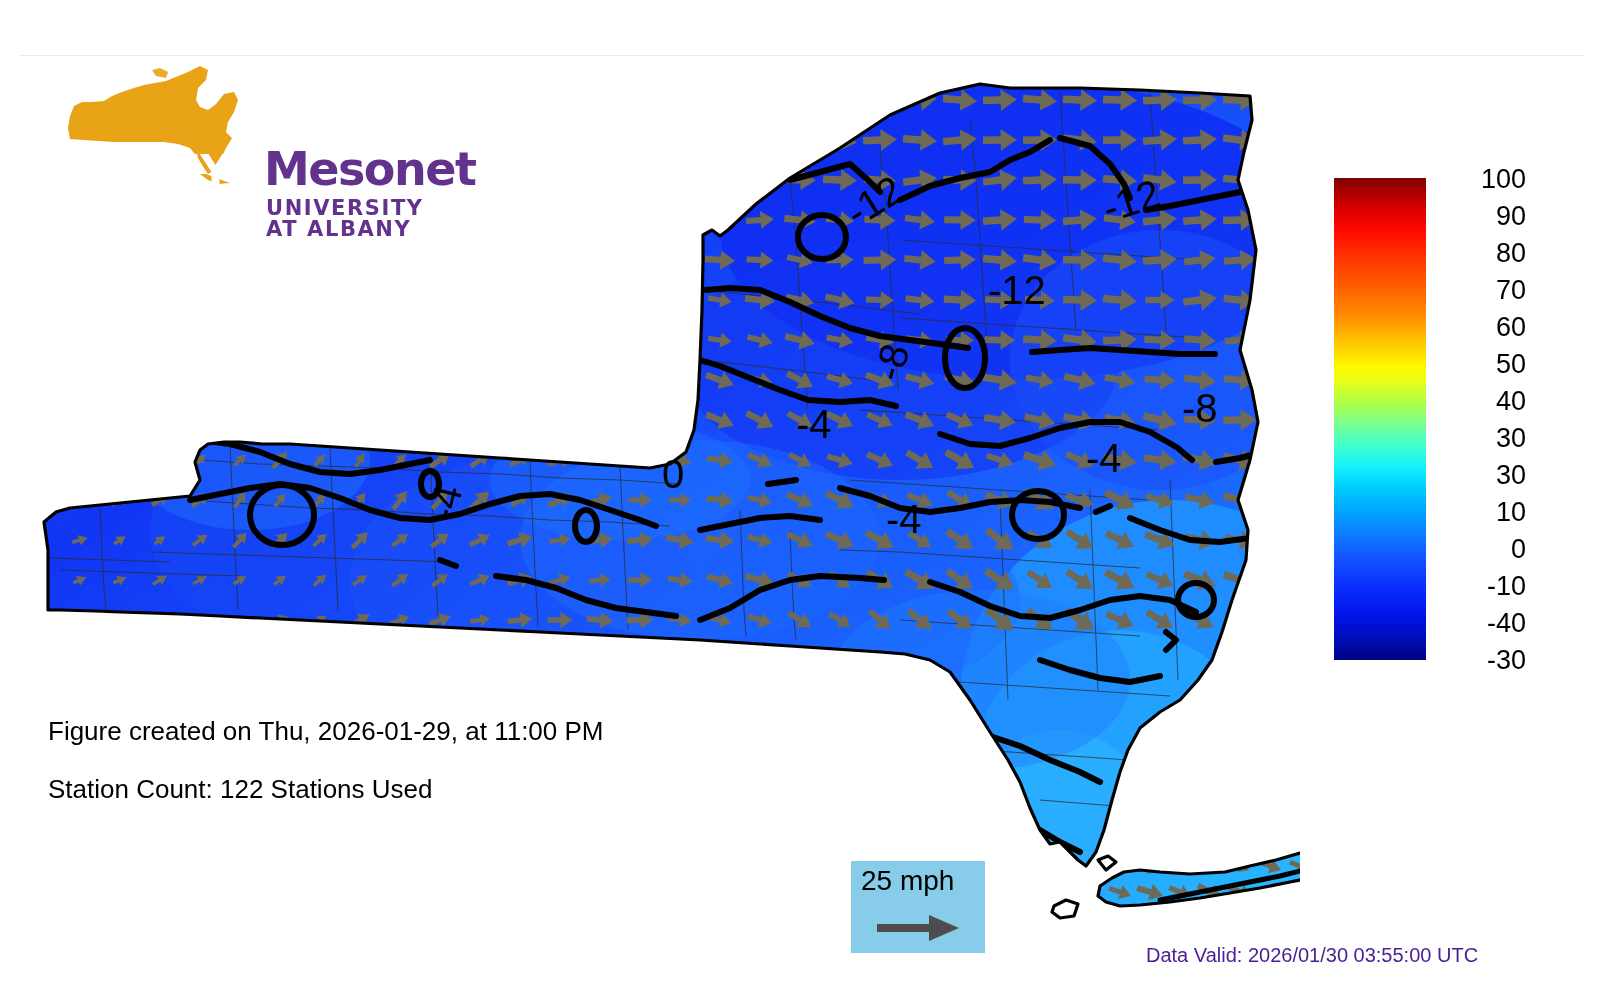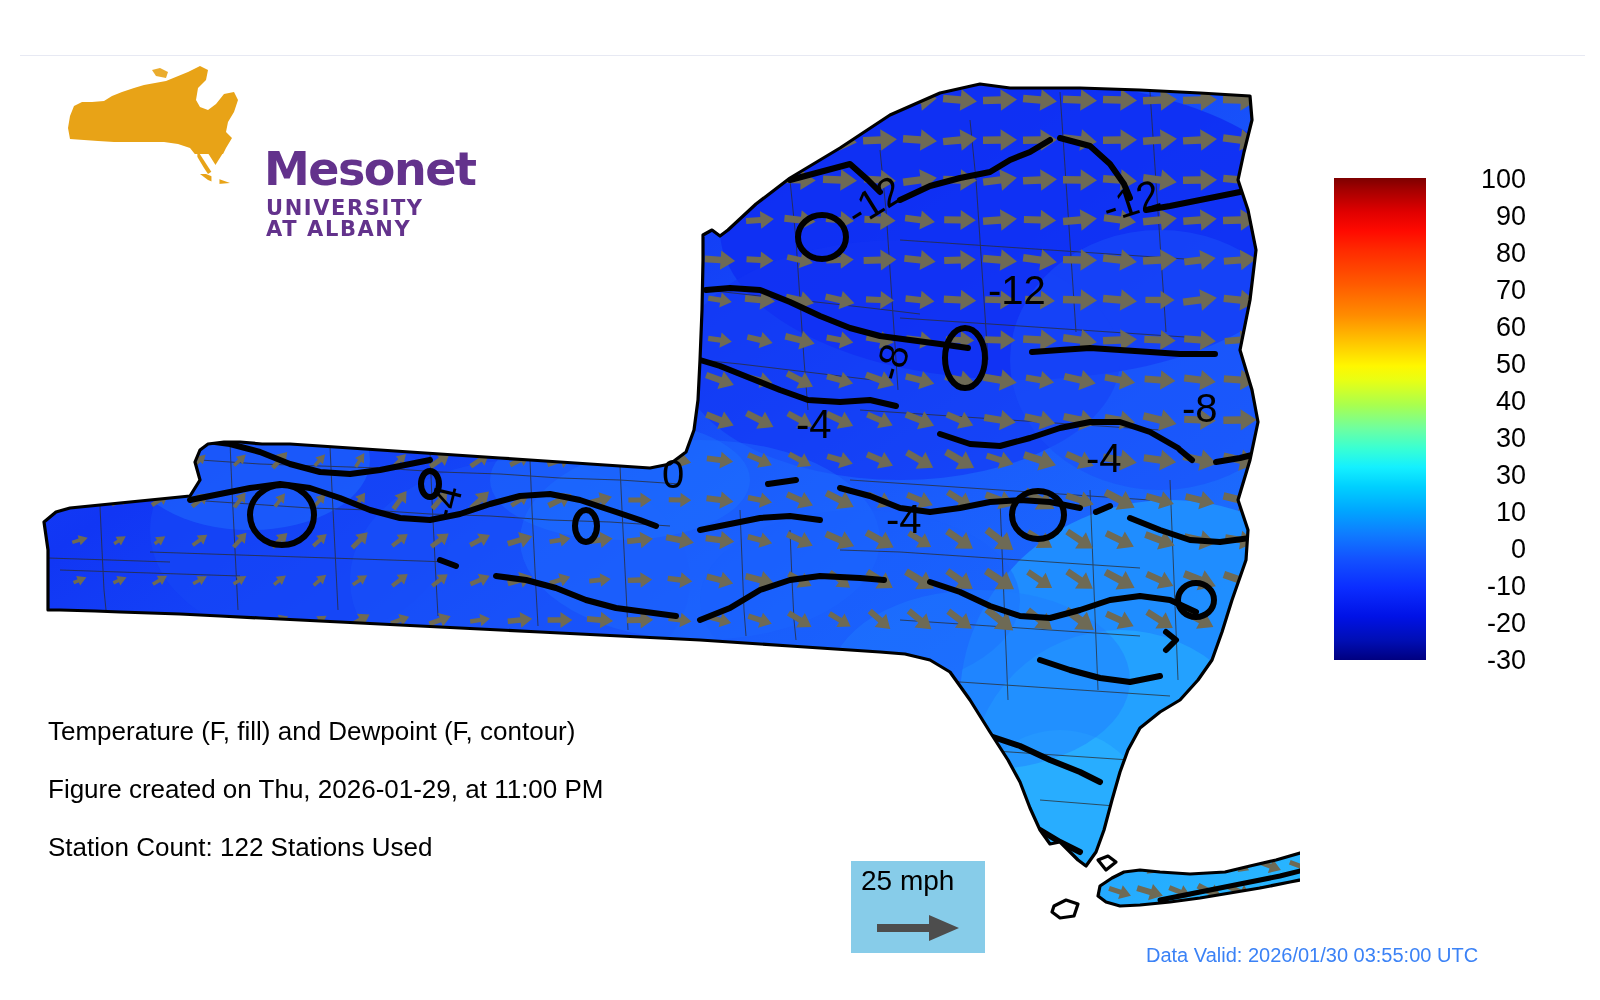--- a/index.html
+++ b/index.html
@@ -183,21 +183,21 @@
     top: 52px;
   }
 
   
   .data-valid {
     position: absolute;
     left: 1146px;
     top: 945px;
     font-size: 20px;
     line-height: 1;
-    color: #3b82f6;
+    color: #4c1d95;
     white-space: nowrap;
     font-family: "Liberation Sans", sans-serif;
   }
 </style>
 </head>
 <body>
 
 <div id="page">
 
   <div class="top-rule"></div>
@@ -972,26 +972,25 @@
     <div class="cb-label" style="top:74px">80</div>
     <div class="cb-label" style="top:111px">70</div>
     <div class="cb-label" style="top:148px">60</div>
     <div class="cb-label" style="top:185px">50</div>
     <div class="cb-label" style="top:222px">40</div>
     <div class="cb-label" style="top:259px">30</div>
     <div class="cb-label" style="top:296px">30</div>
     <div class="cb-label" style="top:333px">10</div>
     <div class="cb-label" style="top:370px">0</div>
     <div class="cb-label" style="top:407px">-10</div>
-    <div class="cb-label" style="top:444px">-20</div>
+    <div class="cb-label" style="top:444px">-40</div>
     <div class="cb-label" style="top:481px">-30</div>
   </div>
 
   <div class="caption-block">
-    <div class="caption-line">Temperature (F, fill) and Dewpoint (F, contour)</div>
     <div class="caption-line">Figure created on Thu, 2026-01-29, at 11:00 PM</div>
     <div class="caption-line">Station Count: 122 Stations Used</div>
   </div>
 
   <div class="wind-key">
     <div class="wind-key-label">25 mph</div>
     <svg class="wind-key-arrow" width="84" height="30" viewBox="0 0 84 30">
       <path fill="#4d4d4d" d="M0 11 L52 11 L52 2 L82 15 L52 28 L52 19 L0 19 Z"></path>
     </svg>
   </div>

